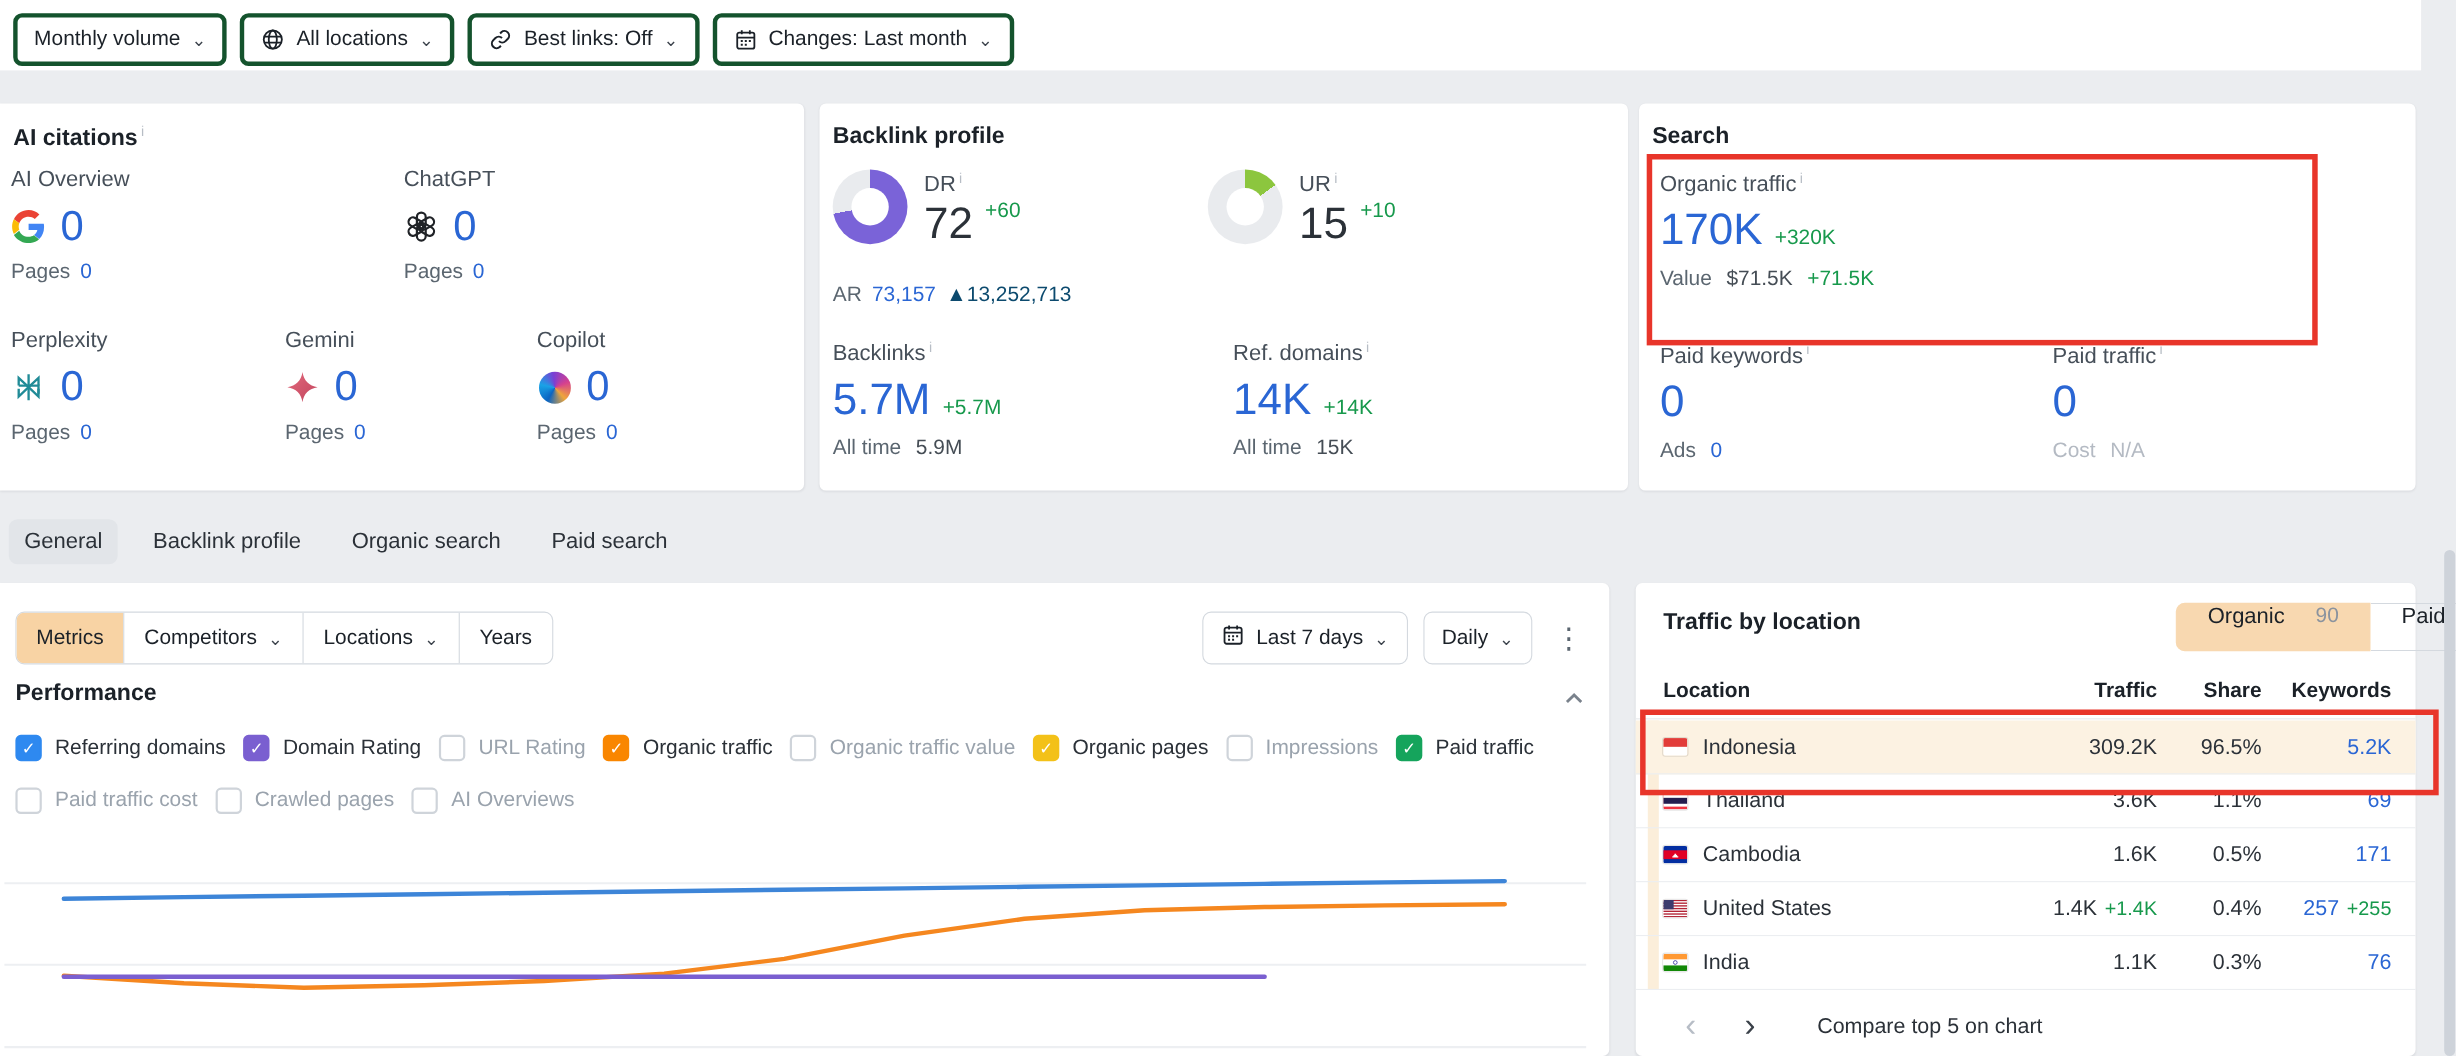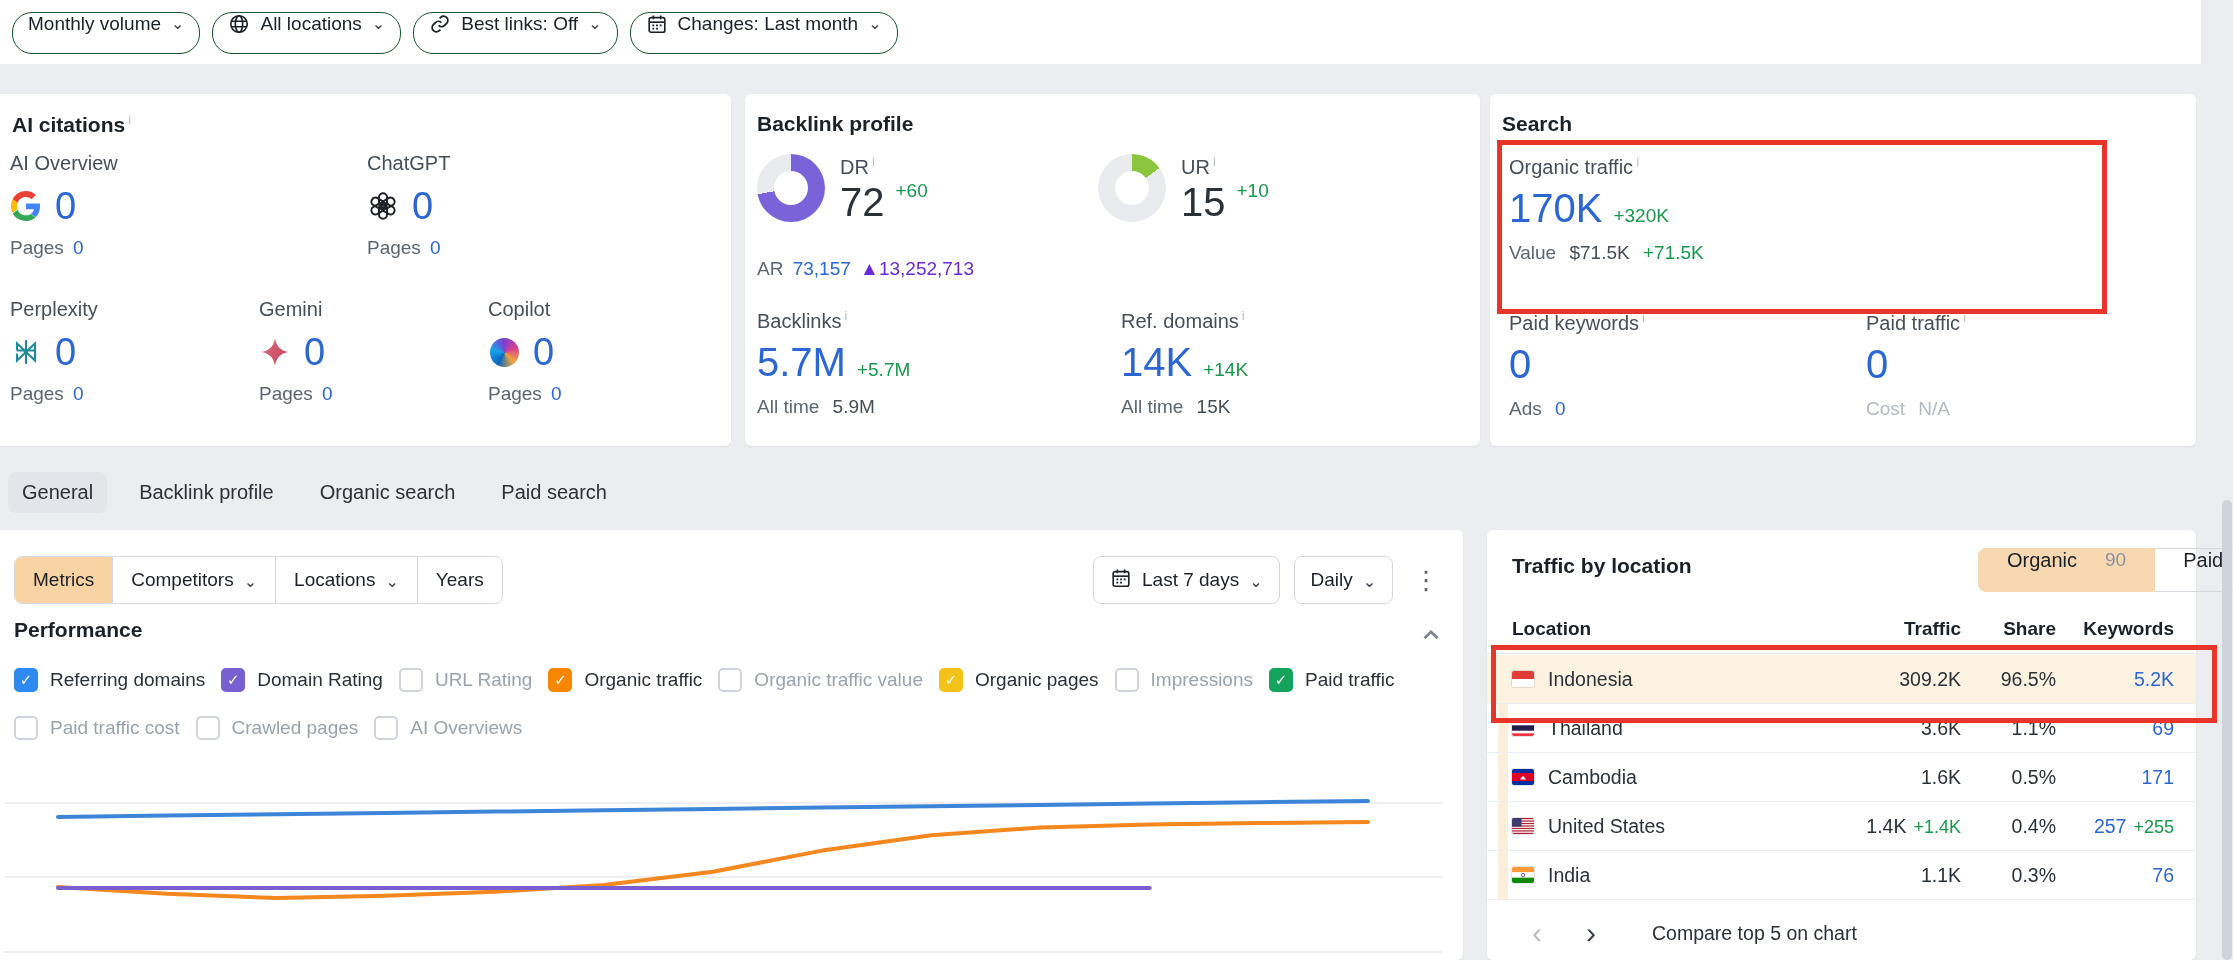--- a/index.html
+++ b/index.html
@@ -3,21 +3,21 @@
 <meta charset="utf-8">
 <style>
   html,body{margin:0;padding:0}
   body{font-family:"Liberation Sans","DejaVu Sans",sans-serif;background:#ebedf0;color:#22272e}
   #stage{position:relative;width:2233px;height:960px;overflow:hidden;background:#ebedf0}
   .card{position:absolute;background:#fff;border-radius:6px;box-shadow:0 1px 2px rgba(27,31,38,.07)}
 
   
   #toolbar-bar{position:absolute;left:0;top:0;width:2201px;height:64px;background:#fff}
   #toolbar{position:absolute;left:12px;top:12px;display:flex;gap:12px}
-  .filter-btn{display:inline-flex;align-items:flex-start;gap:10px;height:40px;padding:0 15px;border:1px solid #14532d;border-radius:20px;background:#fff;font-size:19px;color:#1b2128;white-space:nowrap;cursor:pointer}
+  .filter-btn{display:inline-flex;align-items:center;gap:10px;height:40px;padding:0 15px;border:4px solid #14532d;border-radius:8px;background:#fff;font-size:19px;color:#1b2128;white-space:nowrap;cursor:pointer}
   .filter-btn .f-icon{width:22px;height:22px;display:inline-flex}
   .filter-btn .f-icon svg{width:22px;height:22px}
   .chev{font-size:16px;color:#3c434c;line-height:1;margin-top:3px}
 
   
   .card-title{position:absolute;left:12px;top:18px;font-size:21px;font-weight:700;color:#1b2128}
   sup.info{color:#b7bdc5;font-size:13px;font-weight:400;margin-left:3px;cursor:help}
   .delta{font-size:19px;color:#17994c;white-space:nowrap}
 
   
@@ -40,21 +40,21 @@
   #bl-rowA{top:60px;grid-template-columns:341px 1fr}
   #bl-rowB{top:214px;grid-template-columns:364px 1fr}
   .donut-group{display:flex;gap:15px;align-items:flex-start}
   .donut{width:68px;height:68px;border-radius:50%;position:relative;flex:none}
   .donut::after{content:"";position:absolute;inset:17px;background:#fff;border-radius:50%}
   .metric-label{font-size:20px;color:#464f59}
   .metric-value-row{display:flex;align-items:flex-start;gap:11px;margin-top:1px}
   .metric-value{font-size:40px;color:#2b3138}
   .ar-line{position:absolute;left:12px;top:164px;font-size:19px;color:#5b6670}
   .ar-line .ar-val{color:#2a66d4;margin:0 4px;cursor:pointer}
-  .ar-line .ar-delta{color:#6d28d9}
+  .ar-line .ar-delta{color:#0c4a6e}
   .stat-label{font-size:20px;color:#464f59}
   .stat-value-row{display:flex;align-items:baseline;gap:11px;margin-top:7px}
   .stat-value{font-size:40px;color:#2a66d4;cursor:pointer}
   .stat-sub{font-size:19px;color:#5b6670;margin-top:11px}
   .stat-sub .sub-val{margin-left:8px;color:#454d55}
   .stat-sub .sub-val.blue{color:#2a66d4;cursor:pointer}
   .stat-sub .sub-delta{margin-left:8px;color:#17994c}
   .stat-sub.muted, .stat-sub.muted .sub-val{color:#b4bac3}
 
   

